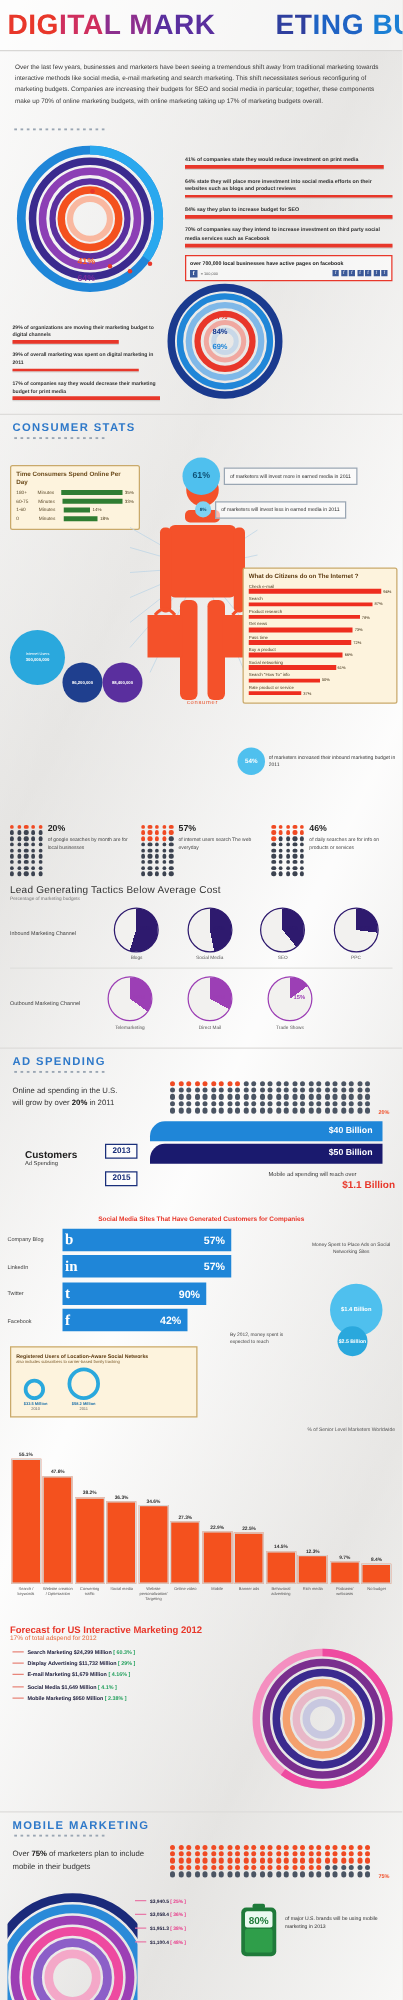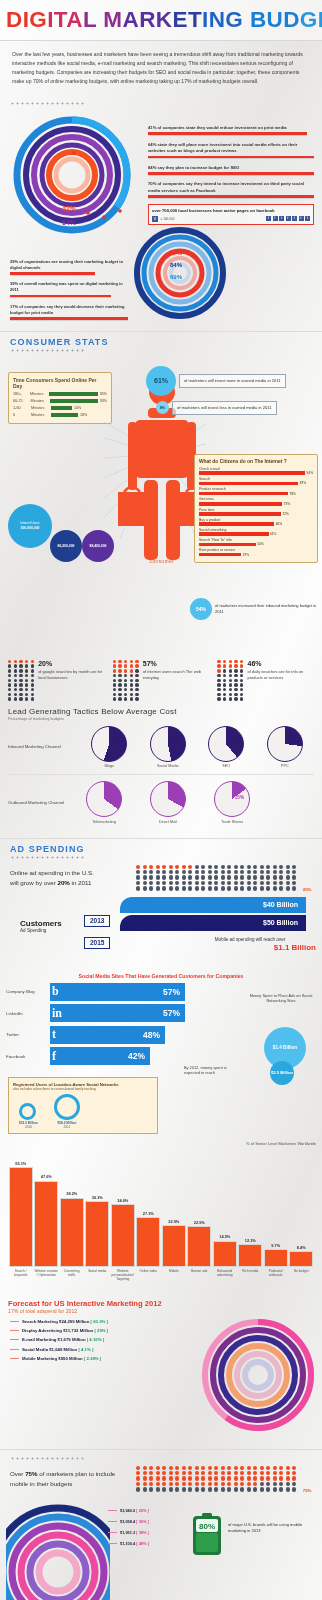--- a/index.html
+++ b/index.html
@@ -24,21 +24,21 @@
     background:rgba(255,255,255,0.55);
     border-bottom:1px solid #d8d7d5;
   }
   .title {
     font-size:22.5px; font-weight:bold; letter-spacing:0.4px;
     text-align:center; line-height:1;
     white-space:nowrap;
   }
   .title .c0{color:#e8372a;} .title .c1{color:#cf2f5e;}
   .title .c2{color:#8c2f8e;} .title .c3{color:#5a2f9e;}
-  .title .c4{color:#2f3f9e;} .title .c5{color:#1f63c4;}
+  .title .c4{color:#2f3f9e;margin-left:48px;} .title .c5{color:#1f63c4;}
   .title .c6{color:#1b7fd4;} .title .c7{color:#2a96e0;}
 
   .intro {
     font-size:5.1px; line-height:1.78; color:#3a3a3a;
     padding:9px 12px 9px 12px; text-align:left;
   }
 
   
   .sec-head { padding:5px 10px 2px 10px; }
   .sec-head .h {
@@ -892,21 +892,21 @@
         <div class="sl">LinkedIn</div>
         <div class="smbar" style="width:135px">
           <span class="ic">in</span>
           <span class="pv">57%</span>
         </div>
       </div>
       <div class="smrow">
         <div class="sl">Twitter</div>
         <div class="smbar" style="width:115px">
           <span class="ic">t</span>
-          <span class="pv">48%</span>
+          <span class="pv">90%</span>
         </div>
       </div>
       <div class="smrow">
         <div class="sl">Facebook</div>
         <div class="smbar" style="width:100px">
           <span class="ic">f</span>
           <span class="pv">42%</span>
         </div>
       </div>
       <div class="moneynote">Money Spent to Place Ads on Social Networking Sites</div>
@@ -1015,20 +1015,21 @@
       <circle cx="58" cy="58" r="29" fill="none" stroke="#f4a06e" stroke-width="6"></circle>
       <circle cx="58" cy="58" r="21" fill="none" stroke="#e8b8c8" stroke-width="6"></circle>
       <circle cx="58" cy="58" r="13" fill="none" stroke="#c8c8e0" stroke-width="6"></circle>
       <circle cx="58" cy="58" r="53" fill="none" stroke="#ee4aa0" stroke-width="6" stroke-dasharray="200 134" transform="rotate(-90 58 58)"></circle>
     </svg>
   </div>
 
   <div class="divider"></div>
 
   <div class="sec-head">
+    <div class="h">MOBILE MARKETING</div>
     <div class="dots"></div>
   </div>
 
   <div class="mm">
     <div class="mmtop">
       <div class="t">
         <span>Over </span><b>75%</b><span> of marketers plan to include mobile in their budgets</span>
       </div>
       <div class="bigdots" id="mmDots">
           <i class="on"></i>

